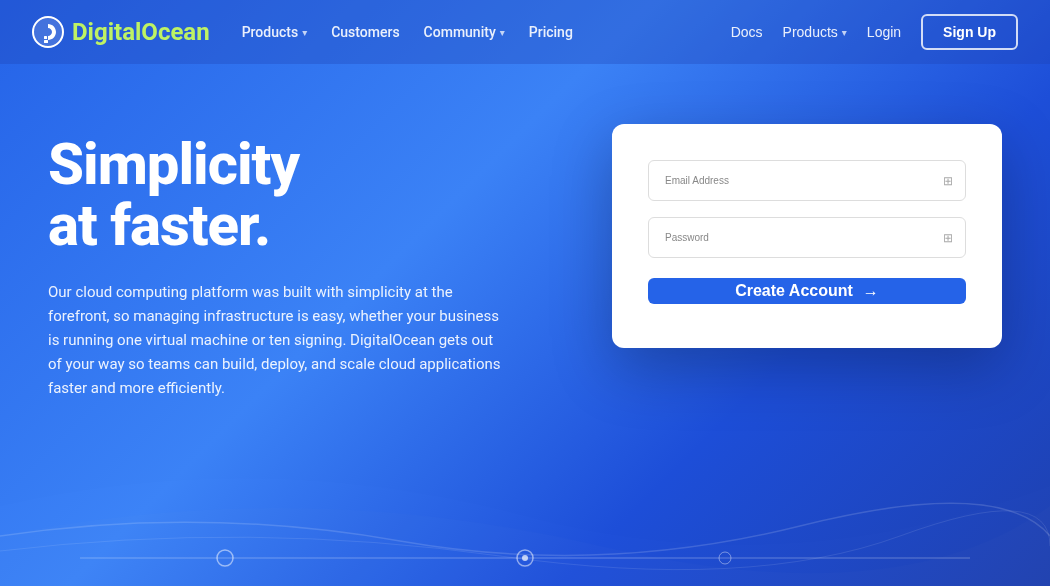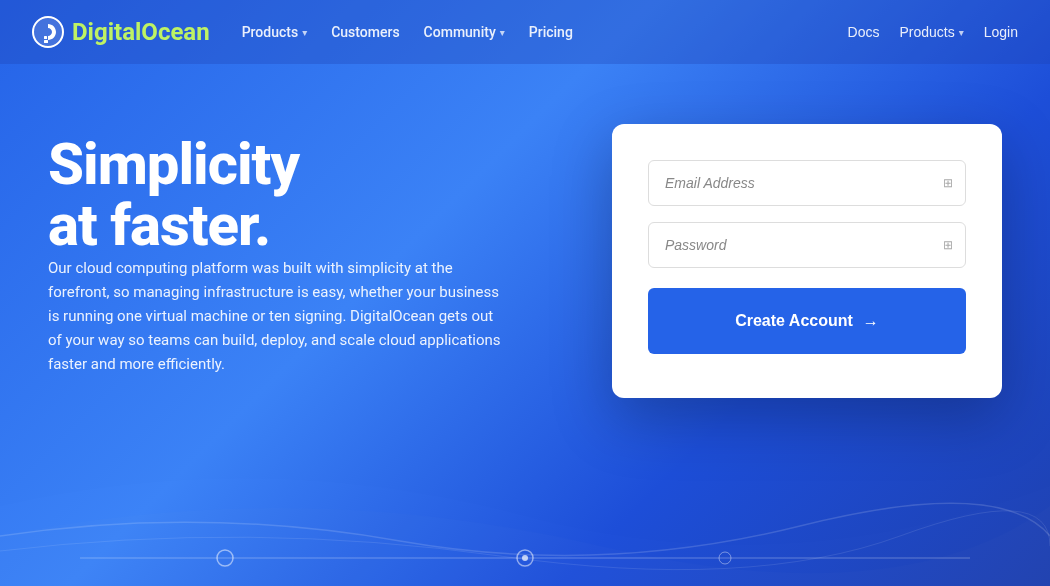--- a/index.html
+++ b/index.html
@@ -119,20 +119,21 @@
     .hero-text {
       flex: 1;
       color: white;
       padding-top: 10px;
     }
 
     .hero-title {
       font-size: 58px;
       font-weight: 800;
       line-height: 1.05;
+      margin-bottom: 24px;
       letter-spacing: -1px;
     }
 
     .hero-description {
       font-size: 15px;
       line-height: 1.6;
       color: rgba(255,255,255,0.9);
       max-width: 460px;
     }
 
@@ -164,42 +165,41 @@
       display: flex;
       align-items: center;
       border: 1px solid #ddd;
       border-radius: 6px;
       background: white;
     }
 
     .input-wrapper input {
       flex: 1;
       padding: 14px 16px;
-      font-size: 14px;
+      font-size: 10px;
       color: #7f1d1d;
       border: none;
       outline: none;
       background: transparent;
       border-radius: 6px;
-      font-style: italic;
     }
 
     .input-wrapper input::placeholder {
       color: #888;
     }
 
     .input-icon {
       padding-right: 12px;
       color: #aaa;
       font-size: 12px;
     }
 
     .create-btn {
       width: 100%;
-      padding: 24px;
+      padding: 4px;
       background: #2563e8;
       color: white;
       font-size: 16px;
       font-weight: 600;
       border: none;
       border-radius: 6px;
       cursor: pointer;
       display: flex;
       align-items: center;
       justify-content: center;
@@ -295,20 +295,21 @@
     <button class="nav-text-btn">
       <span>Docs</span>
     </button>
     <button class="nav-text-btn">
       <span>Products</span>
       <span class="chevron">▾</span>
     </button>
     <button class="nav-text-btn">
       <span>Login</span>
     </button>
+    <button class="nav-signup-btn">Sign Up</button>
   </div>
 </nav>
 
 <div class="main">
 
   <div class="hero-text">
     <h1 class="hero-title">
       <span>Simplicity</span><br>
       <span>at faster.</span>
     </h1>

